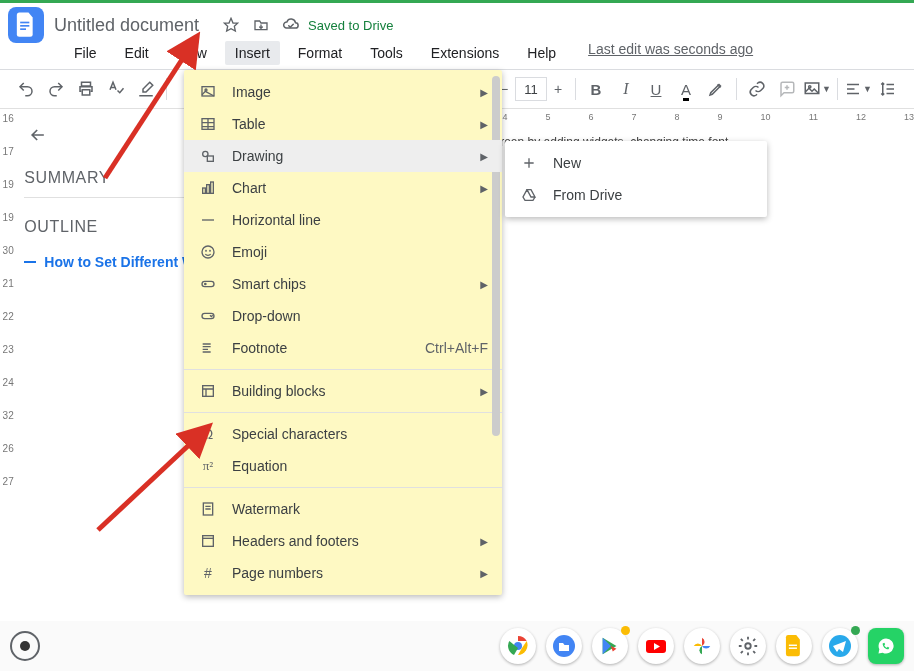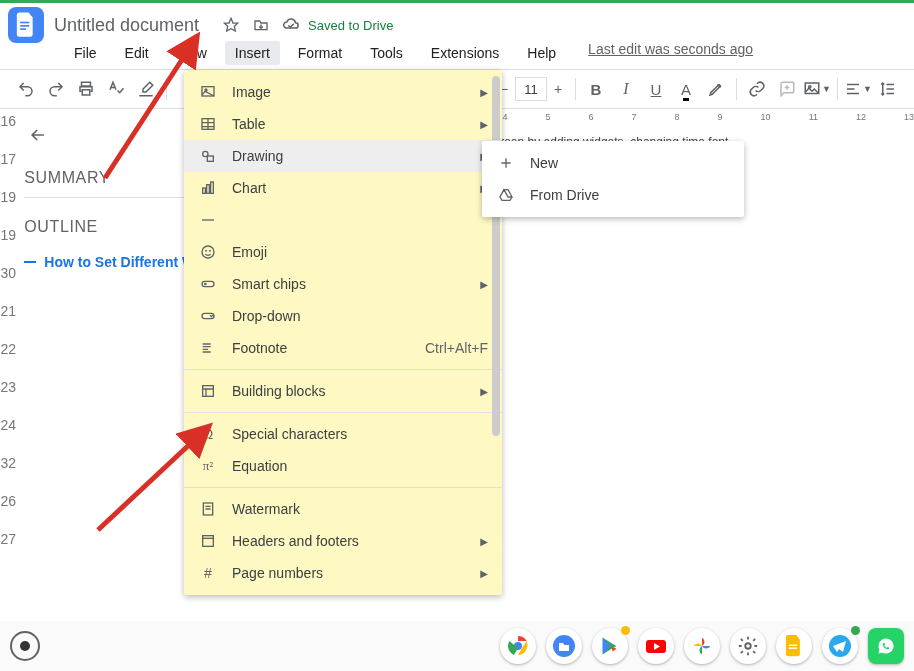--- a/index.html
+++ b/index.html
@@ -20,42 +20,42 @@
   .tsep{width:1px;height:22px;background:#dadce0;margin:0 4px}
   .fontsize{display:flex;align-items:center;gap:0}
   .fontsize .box{border:1px solid #dadce0;width:32px;height:24px;display:flex;align-items:center;justify-content:center;font-size:13px}
   .fontsize .step{width:22px;height:24px;display:flex;align-items:center;justify-content:center;color:#5f6368;cursor:pointer}
   .bold{font-weight:bold;font-size:15px}
   .ital{font-style:italic;font-family:serif;font-size:16px}
   .underl{text-decoration:underline;font-size:15px}
   .colorA{position:relative;font-size:15px}
   .colorA::after{content:"";position:absolute;left:2px;right:2px;bottom:-3px;height:3px;background:#000}
   .content{display:flex;height:calc(100% - 3px - 38px - 28px - 40px - 50px);position:relative}
-  .vruler{width:20px;background:#fff;font-size:14px;color:#777;display:flex;flex-direction:column;align-items:center;padding-top:4px;gap:22px}
+  .vruler{width:20px;background:#fff;font-size:10px;color:#777;display:flex;flex-direction:column;align-items:center;padding-top:4px;gap:22px}
   .sidebar{width:260px;padding:12px 8px}
   .backarrow{width:28px;height:28px;border-radius:50%;display:flex;align-items:center;justify-content:center;color:#5f6368;margin-bottom:14px;cursor:pointer}
   .sbhead{font-size:16px;letter-spacing:0.6px;color:#5f6368;padding:6px 0;font-weight:400}
   .sbdiv{height:1px;background:#e0e0e0;margin:4px 0 14px 0}
   .outitem{display:flex;align-items:center;gap:8px;color:#1a73e8;font-size:14px;font-weight:600}
   .outitem .dash{width:12px;height:2px;background:#1a73e8}
   .page-area{flex:1;position:relative;background:#fff}
   .hruler{height:16px;font-size:9px;color:#777;display:flex;gap:38px;padding-left:4px;align-items:center;white-space:nowrap;overflow:hidden}
   .hruler span{position:relative}
   .doctext{position:absolute;top:24px;left:220px;right:8px;font-size:12px;color:#444;line-height:1.6}
   
   .dropdown{position:absolute;left:184px;top:70px;width:318px;background:#fef9c3;box-shadow:0 2px 6px rgba(0,0,0,0.28);border-radius:2px;padding:6px 0;z-index:50}
   .ditem{display:flex;align-items:center;height:32px;padding:0 14px;cursor:pointer;position:relative}
   .ditem.highlight{background:#eee}
   .ditem .dicon{width:20px;display:flex;justify-content:center;color:#5f6368;margin-right:14px}
   .ditem .dlabel{flex:1;font-size:14px;color:#3c4043}
   .ditem .dshort{font-size:14px;color:#5f6368}
   .ditem .darrow{color:#5f6368;font-size:10px}
   .dsep{height:1px;background:#e0e0e0;margin:5px 0}
   .dropdown .scrollthumb{position:absolute;right:2px;top:6px;width:8px;height:360px;background:#ccc;border-radius:4px}
-  .submenu{position:absolute;left:482px;top:141px;width:262px;background:#fff;box-shadow:0 2px 6px rgba(0,0,0,0.28);border-radius:2px;padding:6px 0;z-index:60}
+  .submenu{position:absolute;left:505px;top:141px;width:262px;background:#fff;box-shadow:0 2px 6px rgba(0,0,0,0.28);border-radius:2px;padding:6px 0;z-index:60}
   .arrow-annot{position:absolute;z-index:200}
   .arrow-annot svg{overflow:visible}
   .taskbar{position:absolute;bottom:0;left:0;right:0;height:50px;background:#fafafa;display:flex;align-items:center;padding:0 10px;gap:10px}
   .taskbar .circlebtn{width:30px;height:30px;border-radius:50%;border:2px solid #5f6368;display:flex;align-items:center;justify-content:center}
   .taskbar .circlebtn .dot{width:10px;height:10px;border-radius:50%;background:#333}
   .taskbar .spacer{flex:1}
   .appicon{width:36px;height:36px;border-radius:50%;background:#fff;box-shadow:0 1px 3px rgba(0,0,0,0.3);display:flex;align-items:center;justify-content:center;position:relative}
   .appicon .badge{position:absolute;top:-2px;right:-2px;width:9px;height:9px;border-radius:50%}
   svg{display:block}
 </style>
@@ -288,20 +288,21 @@
       </span>
       <span class="dlabel">Chart</span>
       <span class="darrow">▶</span>
     </div>
   <div class="ditem">
       <span class="dicon">
         <svg width="16" height="16" viewBox="0 0 24 24" stroke="#5f6368" stroke-width="2">
           <path d="M3 12h18"></path>
         </svg>
       </span>
+      <span class="dlabel">Horizontal line</span>
     </div>
   <div class="ditem">
       <span class="dicon">
         <svg width="16" height="16" viewBox="0 0 24 24" fill="none" stroke="#5f6368" stroke-width="2">
           <circle cx="12" cy="12" r="9"></circle>
           <circle cx="9" cy="10" r="0.5" fill="#5f6368"></circle>
           <circle cx="15" cy="10" r="0.5" fill="#5f6368"></circle>
           <path d="M8 15c1 1.5 2.5 2 4 2s3-.5 4-2"></path>
         </svg>
       </span>

